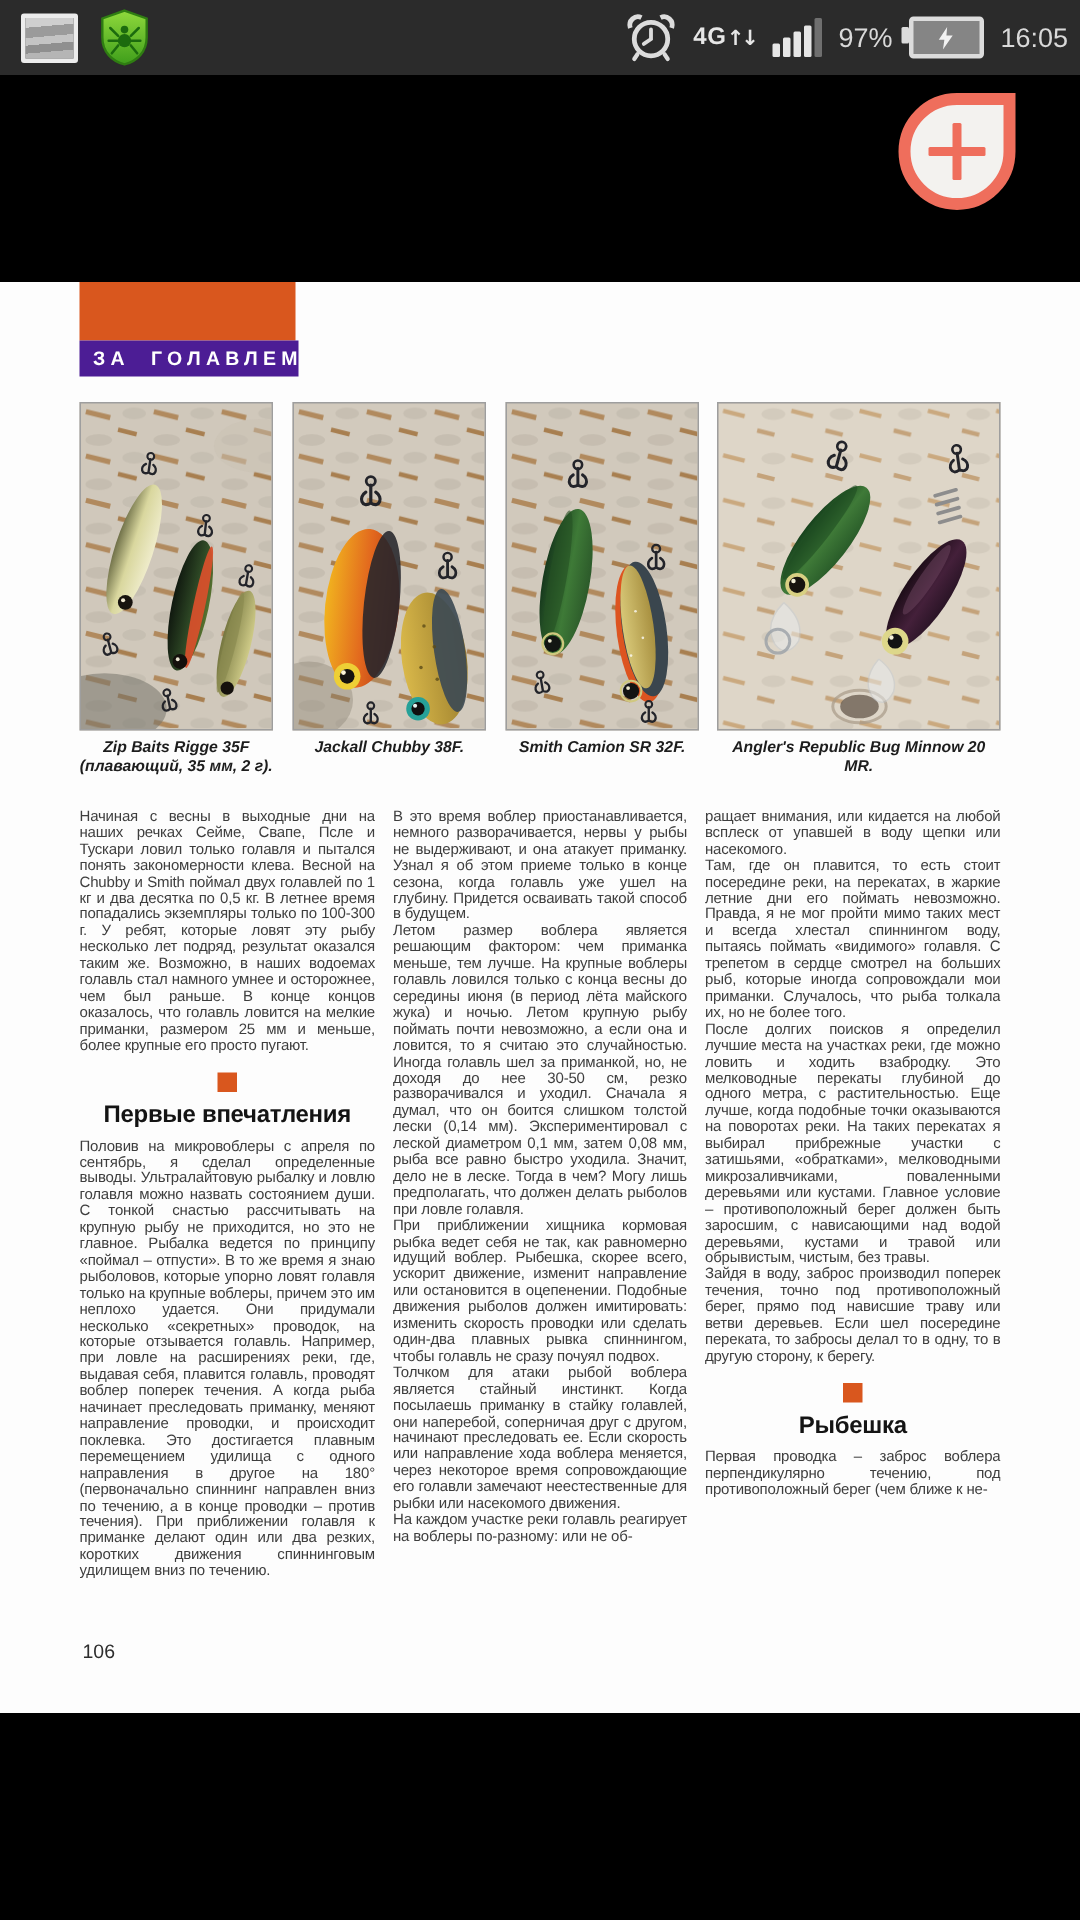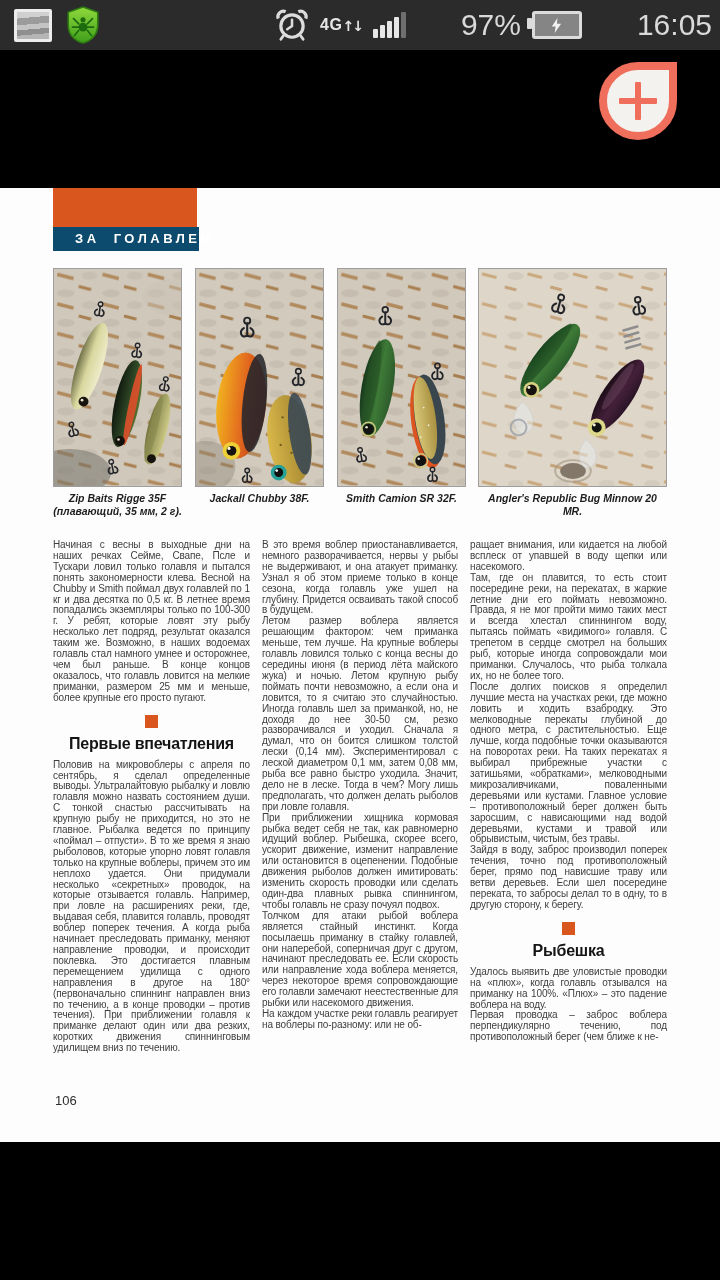--- a/index.html
+++ b/index.html
@@ -4,21 +4,21 @@
 <style>
   html,body{margin:0;padding:0;background:#000;}
   .screen{position:relative;width:720px;height:1280px;background:#000;overflow:hidden;
           font-family:"Liberation Sans",sans-serif;}
 
   
   .statusbar{position:absolute;left:0;top:0;width:720px;height:50px;background:#2b2b2b;
              display:flex;align-items:center;color:#dcdcdc;}
   .sb-left{display:flex;align-items:center;gap:13px;padding-left:14px;}
   .sb-right{margin-left:auto;display:flex;align-items:center;gap:11px;padding-right:8px;}
-  .sb-text{font-size:30px;line-height:1;color:#d9d9d9;letter-spacing:0;margin-left:44px;}
+  .sb-text{font-size:18px;line-height:1;color:#d9d9d9;letter-spacing:0;}
   .ic-gallery{width:32px;height:27px;border:3px solid #ececec;border-radius:2px;box-sizing:content-box;
               background:linear-gradient(175deg,#cfcfcf 0 22%,#9b9b9b 22% 45%,#c4c4c4 45% 62%,#8f8f8f 62% 80%,#b5b5b5 80%);}
   .ic-4g{display:flex;flex-direction:row;align-items:center;line-height:1;font-weight:bold;color:#e6e6e6;}
   .ic-4g .t{font-size:16px;letter-spacing:0.5px;}
   .ic-4g .arrows{font-size:14px;letter-spacing:-2px;margin-top:1px;font-family:"DejaVu Sans",sans-serif;}
   .ic-signal{display:flex;align-items:flex-end;gap:2px;height:26px;}
   .ic-signal span{width:5px;background:#e6e6e6;border-radius:1px;display:block;}
   .ic-signal .b1{height:9px}.ic-signal .b2{height:13px}.ic-signal .b3{height:17px}.ic-signal .b4{height:21px}
   .ic-signal .b5{height:26px;background:#6f6f6f;}
   .ic-batt{position:relative;width:44px;height:22px;border:3px solid #dcdcdc;border-radius:3px;background:#858585;
@@ -28,23 +28,23 @@
   
   .fab{position:absolute;left:599px;top:62px;width:62px;height:62px;background:#f3f2ef;
        border:8px solid #ef6e5c;border-radius:50% 0 50% 50%;}
   .fab .bar{position:absolute;left:50%;top:50%;background:#ef6e5c;border-radius:1px;}
   .fab .h{width:38px;height:6px;transform:translate(-50%,-50%);}
   .fab .v{width:6px;height:38px;transform:translate(-50%,-50%);}
 
   
   .page{position:absolute;left:0;top:188px;width:720px;height:954px;background:#fdfdfd;}
   .hdr-orange{position:absolute;left:53px;top:0;width:144px;height:39px;background:#d9571e;}
-  .hdr-gray{position:absolute;left:53px;top:39px;width:146px;height:24px;background:#0c4a6e;
+  .hdr-gray{position:absolute;left:53px;top:39px;width:146px;height:24px;background:#4c1d95;
             color:#fff;font-weight:bold;font-size:13px;line-height:24px;letter-spacing:3.5px;
-            word-spacing:7px;padding-left:22px;box-sizing:border-box;white-space:nowrap;}
+            word-spacing:7px;padding-left:9px;box-sizing:border-box;white-space:nowrap;}
 
   .ph{position:absolute;top:80px;height:219px;border:1px solid #9e9e9e;box-sizing:border-box;overflow:hidden;background:#d0c8bb;}
   .ph svg{display:block;width:100%;height:100%;}
   .ph1{left:53px;width:129px}.ph2{left:195px;width:129px}.ph3{left:337px;width:129px}.ph4{left:478px;width:189px}
 
   .cap{position:absolute;top:304px;font-style:italic;font-weight:bold;font-size:10.5px;line-height:13px;
        text-align:center;color:#1d1d1d;}
   .cap1{left:43px;width:149px}.cap2{left:189px;width:141px}.cap3{left:331px;width:141px}.cap4{left:478px;width:189px}
 
   .col{position:absolute;top:352px;height:566px;overflow:hidden;font-size:10px;line-height:10.9px;
@@ -347,20 +347,19 @@
 
     <div class="col c3">
       <p>ращает внимания, или кидается на любой всплеск от упавшей в воду щепки или насекомого.</p>
       <p>Там, где он плавится, то есть стоит посередине реки, на перекатах, в жаркие летние дни его поймать невозможно. Правда, я не мог пройти мимо таких мест и всегда хлестал спиннингом воду, пытаясь поймать «видимого» голавля. С трепетом в сердце смотрел на больших рыб, которые иногда сопровождали мои приманки. Случалось, что рыба толкала их, но не более того.</p>
       <p>После долгих поисков я определил лучшие места на участках реки, где можно ловить и ходить взабродку. Это мелководные перекаты глубиной до одного метра, с растительностью. Еще лучше, когда подобные точки оказываются на поворотах реки. На таких перекатах я выбирал прибрежные участки с затишьями, «обратками», мелководными микрозаливчиками, поваленными деревьями или кустами. Главное условие – противоположный берег должен быть заросшим, с нависающими над водой деревьями, кустами и травой или обрывистым, чистым, без травы.</p>
       <p>Зайдя в воду, заброс производил поперек течения, точно под противоположный берег, прямо под нависшие траву или ветви деревьев. Если шел посередине переката, то забросы делал то в одну, то в другую сторону, к берегу.</p>
       <div class="sec">
         <span class="sq"></span>
         <span>Рыбешка</span>
       </div>
-      <p>Удалось выявить две уловистые проводки на «плюх», когда голавль отзывался на приманку на 100%. «Плюх» – это падение воблера на воду.</p>
       <p>Первая проводка – заброс воблера перпендикулярно течению, под противоположный берег (чем ближе к не-</p>
     </div>
 
     <div class="pnum">106</div>
   </div>
 
 </div>
 
 </body></html>

